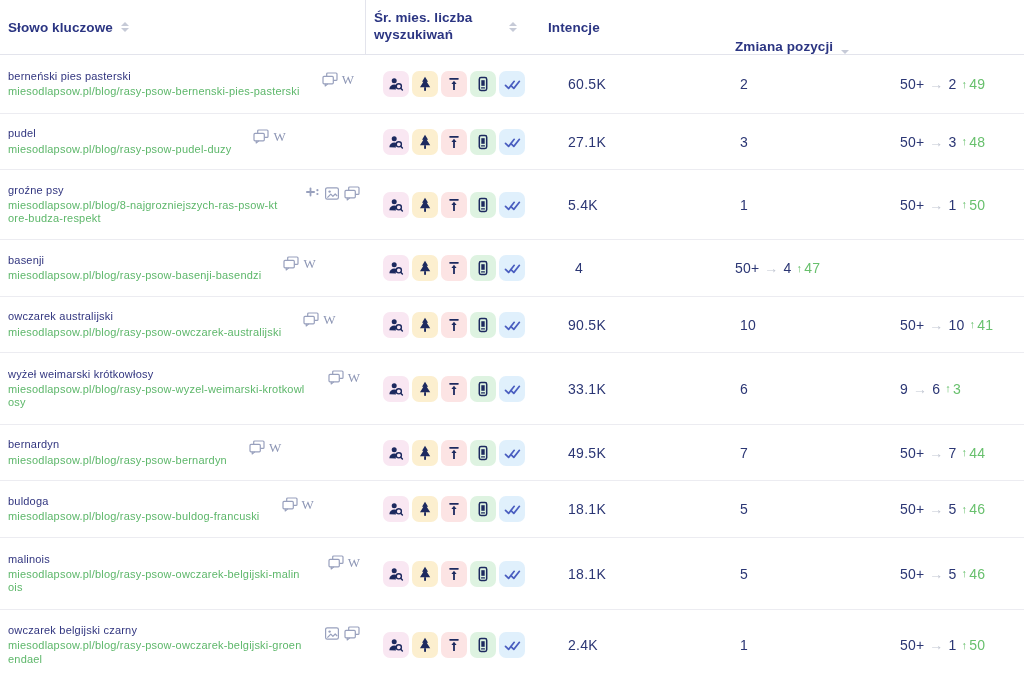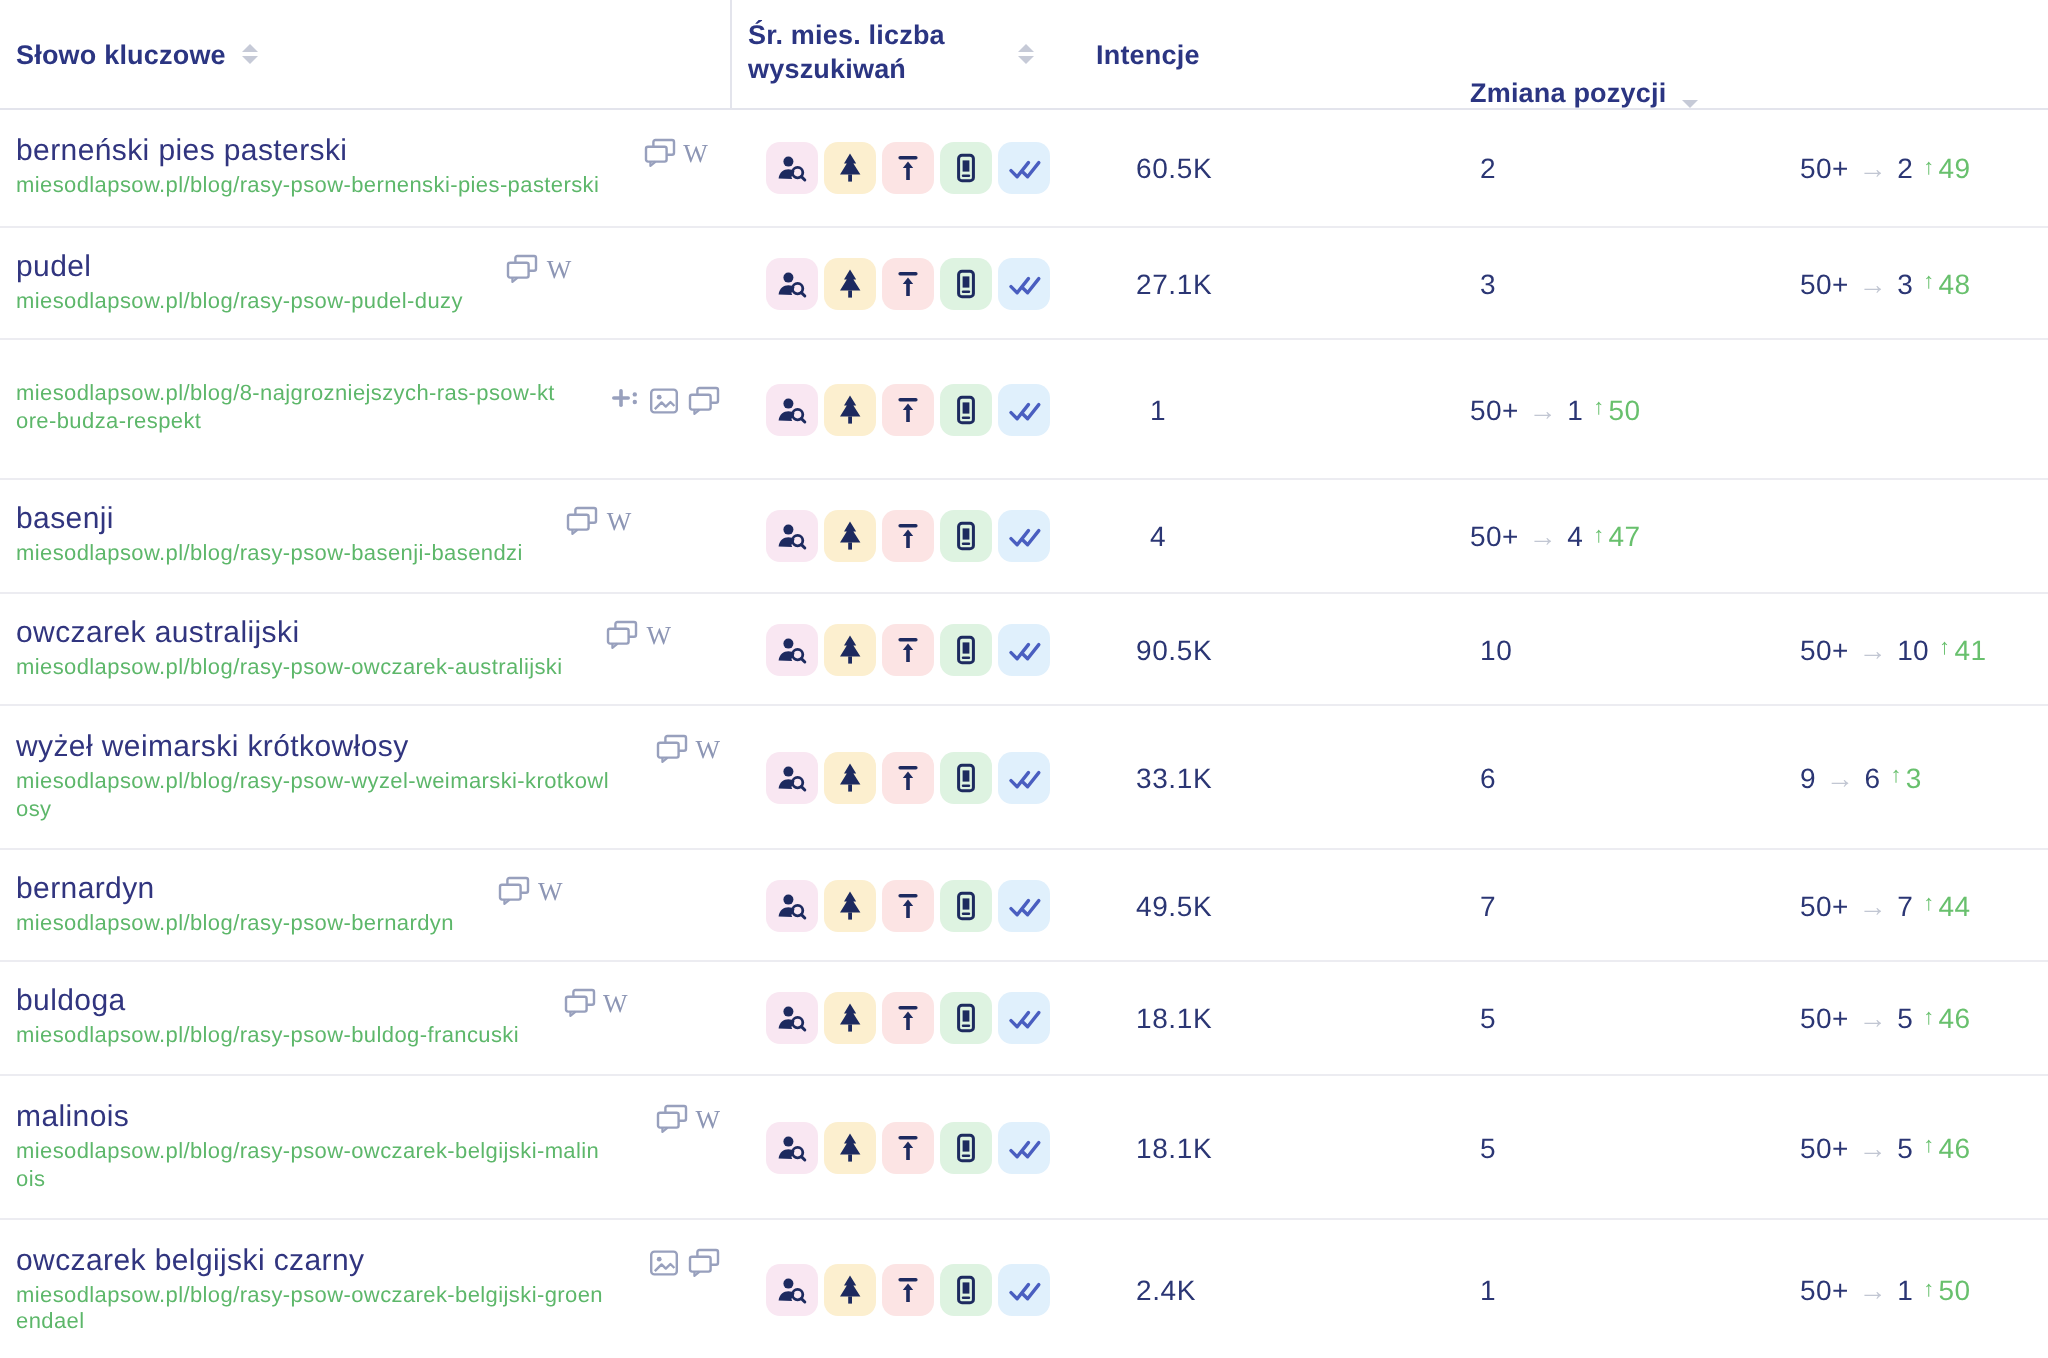--- a/index.html
+++ b/index.html
@@ -35,21 +35,21 @@
 
   .td{display:flex;align-items:center;box-sizing:border-box;}
   .td-keyword{width:366px;padding:0 6px 0 8px;}
   .td-intent{width:194px;padding-left:17px;}
   .td-volume{width:165px;padding-left:8px;}
   .td-position{width:165px;padding-left:15px;}
   .td-change{width:134px;padding-left:10px;}
 
   .kw-main{display:flex;gap:22px;}
   .kw-text{display:flex;flex-direction:column;gap:2px;max-width:334px;}
-  .kw-label{font-size:15px;color:#31357f;letter-spacing:.2px;line-height:1.2;}
+  .kw-label{font-size:11px;color:#31357f;letter-spacing:.2px;line-height:1.2;}
   .kw-url{font-size:11px;color:#5db76a;letter-spacing:.2px;line-height:1.2;word-break:break-all;}
   .kw-icons{display:flex;align-items:center;gap:4px;align-self:flex-start;margin-top:2px;color:#98a0bd;}
   .kw-icons svg{display:block;}
   .w-glyph{font-family:"Liberation Serif","DejaVu Serif",serif;font-size:13px;color:#8d96b5;line-height:1;}
 
   .intents{display:flex;gap:3px;}
   .intent{width:26px;height:26px;border-radius:7px;display:flex;align-items:center;justify-content:center;}
   .intent svg{display:block;}
 
   .num{font-size:14px;color:#2b3674;letter-spacing:.3px;}
@@ -235,20 +235,21 @@
           <span class="chg-diff">48</span>
         </span>
       </span>
     </div>
   </div>
 
   <div class="row">
     <div class="td td-keyword">
       <div class="kw-main">
         <div class="kw-text">
+          <span class="kw-label">groźne psy</span>
           <span class="kw-url">miesodlapsow.pl/blog/8-najgrozniejszych-ras-psow-ktore-budza-respekt</span>
         </div>
         <span class="kw-icons">
               <svg width="16" height="15" viewBox="0 0 16 15">
     <rect x="5.6" y="1.5" width="1.8" height="9" rx="0.9" fill="#98a0bd"></rect>
     <rect x="2" y="5.1" width="9" height="1.8" rx="0.9" fill="#98a0bd"></rect>
     <circle cx="13.4" cy="4.2" r="1.1" fill="#98a0bd"></circle>
     <circle cx="13.4" cy="8" r="1.1" fill="#98a0bd"></circle>
   </svg>
               <svg width="16" height="15" viewBox="0 0 16 15">
@@ -294,20 +295,23 @@
   </svg>
             </span>
             <span class="intent" style="background: rgb(224, 240, 252);">
               <svg width="17" height="16" viewBox="0 0 17 16">
     <path d="M1.5 9.3 L4.6 12.4 L10.2 5.3" fill="none" stroke="#4a5ec0" stroke-width="1.7" stroke-linecap="round" stroke-linejoin="round"></path>
     <path d="M7 9.6 L9.8 12.4 L15.4 5.3" fill="none" stroke="#4a5ec0" stroke-width="1.7" stroke-linecap="round" stroke-linejoin="round"></path>
   </svg>
             </span>
           </div>
     </div>
+    <div class="td td-volume">
+      <span class="num vol">5.4K</span>
+    </div>
     <div class="td td-position">
       <span class="num pos">1</span>
     </div>
     <div class="td td-change">
       <span class="chg">
         <span class="chg-from">50+</span>
         <span class="chg-arrow">→</span>
         <span class="chg-to">1</span>
         <span class="chg-upwrap">
           <span class="chg-up">↑</span>

